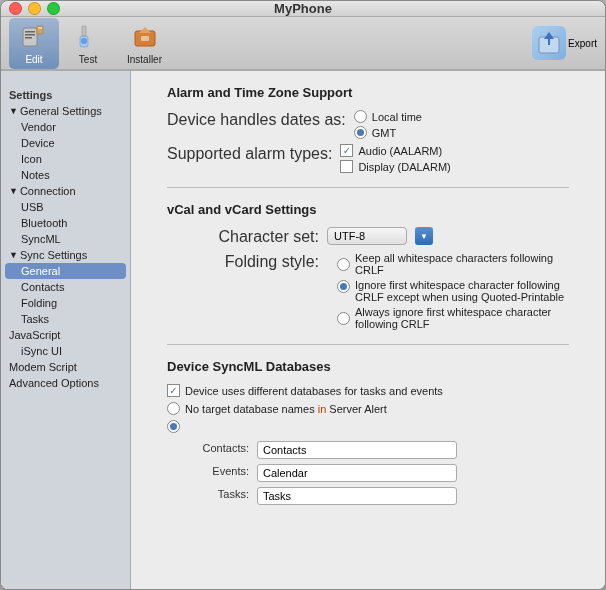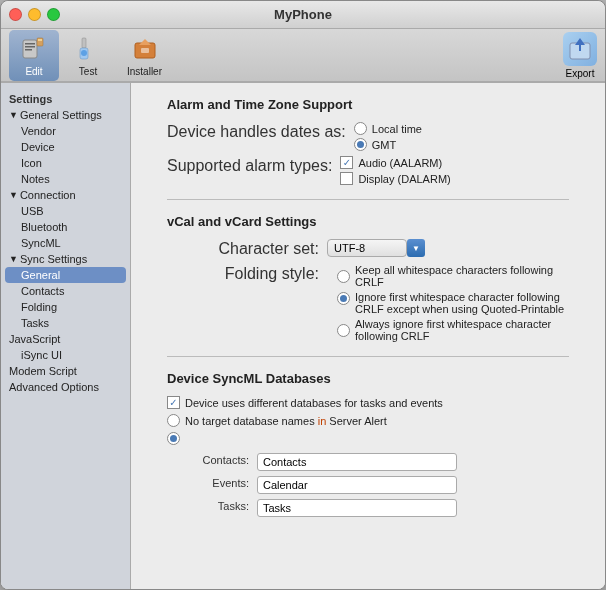--- a/index.html
+++ b/index.html
@@ -19,21 +19,21 @@
       background: #ececec;
       border-radius: 8px;
       border: 1px solid #888;
       box-shadow: 0 4px 20px rgba(0,0,0,0.5);
       display: flex;
       flex-direction: column;
       overflow: hidden;
     }
     .titlebar {
       background: linear-gradient(to bottom, #e8e8e8, #d0d0d0);
-      height: 28px;
+      height: 16px;
       display: flex;
       align-items: center;
       padding: 0 8px;
       border-bottom: 1px solid #aaa;
       border-radius: 8px 8px 0 0;
       position: relative;
       text-decoration: underline;
     }
     .traffic-lights {
       display: flex;
@@ -86,34 +86,33 @@
       align-items: center;
       justify-content: center;
       font-size: 20px;
     }
     .toolbar-label {
       font-size: 10px;
     }
     .toolbar-spacer { flex: 1; }
     .toolbar-right {
       display: flex;
-      flex-direction: column;
       align-items: center;
       gap: 2px;
     }
     .content-area {
       display: flex;
       flex: 1;
       overflow: hidden;
     }
     .sidebar {
       width: 130px;
       background: #d0d4db;
       border-right: 1px solid #aaa;
-      padding: 6px 0;
+      padding: 14px 0;
       overflow-y: auto;
       flex-shrink: 0;
     }
     .sidebar-section-label {
       font-size: 11px;
       font-weight: bold;
       color: #333;
       padding: 4px 8px 2px 8px;
     }
     .sidebar-item {
@@ -228,21 +227,21 @@
       flex-shrink: 0;
       font-size: 10px;
       color: #4a7ab5;
     }
     .checkbox-box.checked {
       background: white;
     }
     .select-control {
       display: flex;
       align-items: flex-start;
-      gap: 0;
+      gap: 8px;
     }
     .select-box {
       background: linear-gradient(to bottom, #f5f5f5, #e0e0e0);
       border: 1px solid #aaa;
       border-radius: 4px;
       padding: 2px 6px;
       font-size: 11px;
       min-width: 80px;
     }
     .select-arrow {

